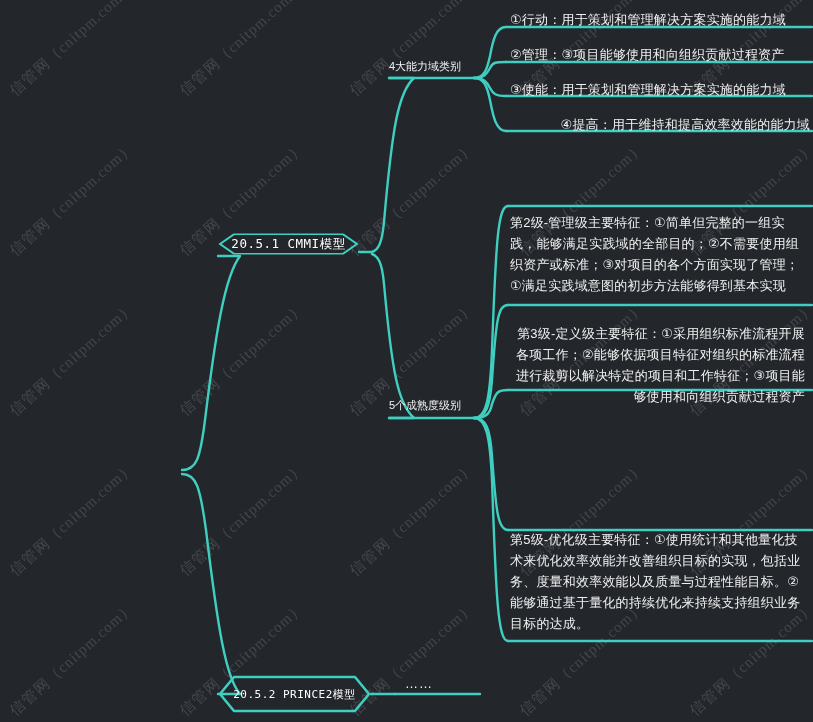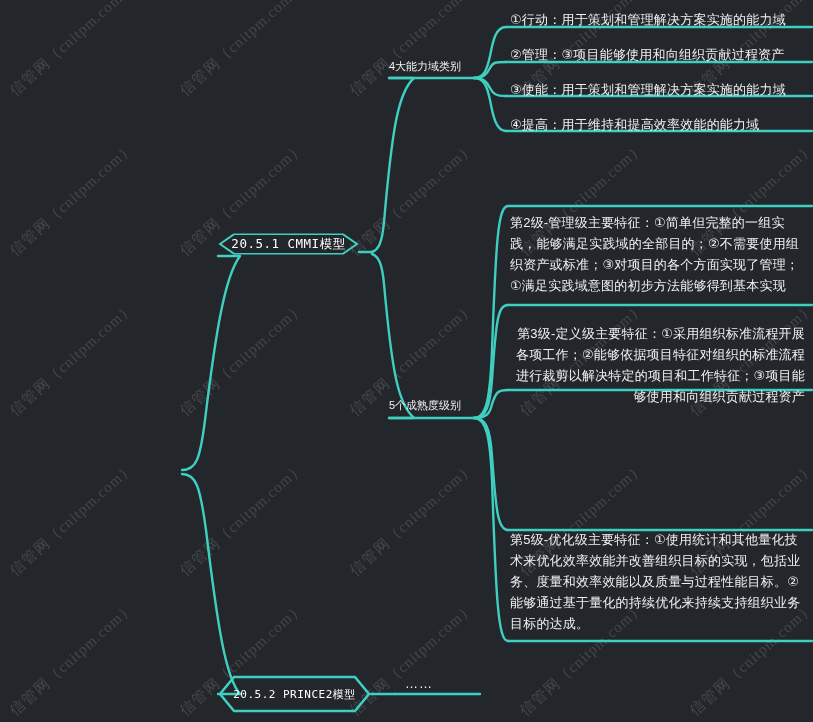--- a/index.html
+++ b/index.html
@@ -106,21 +106,21 @@
     position: absolute; z-index: 4;
     color: #f0f0f0; font-size: 13px;
     letter-spacing: 1px;
   }
 
   
   .dom-leaf { width: 312px; }
   #dom-1 { left: 500px; top: 9px; }
   #dom-2 { left: 500px; top: 44px; }
   #dom-3 { left: 500px; top: 79px; }
-  #dom-4 { left: 500px; top: 114px; }
+  #dom-4 { left: 500px; top: 114px; text-align: right; }
 
   
   .lvl-leaf { width: 307px; }
   #lvl-1 { left: 500px; top: 127px; }
   #lvl-2 { left: 500px; top: 212px; }
   #lvl-3 { left: 500px; top: 323px; text-align: right; }
   #lvl-4 { left: 500px; top: 412px; }
   #lvl-5 { left: 500px; top: 529px; }
 
   #dots-more { left: 405px; top: 676px; }

